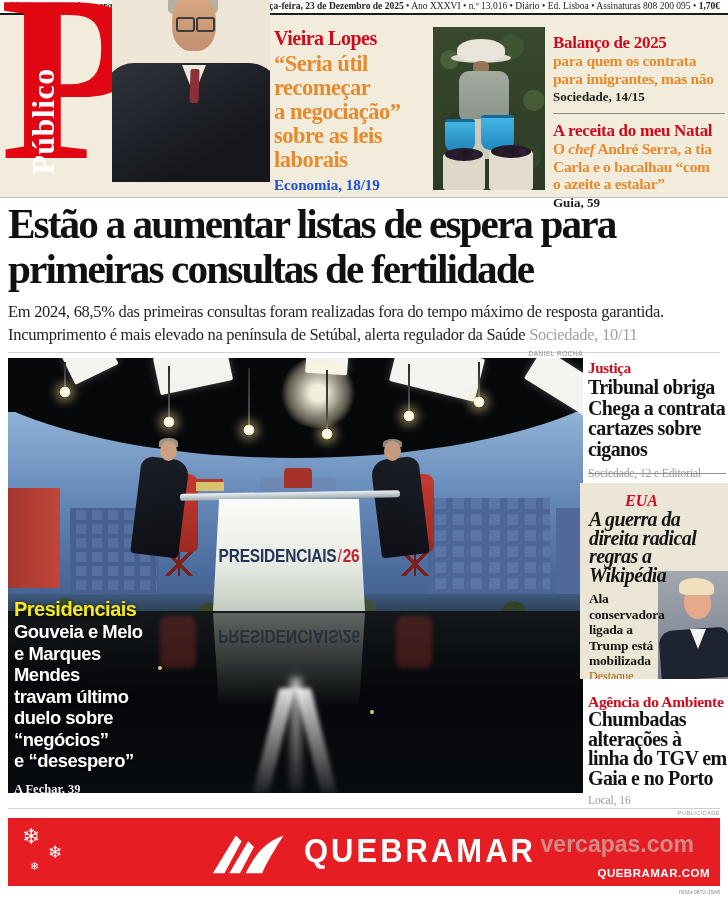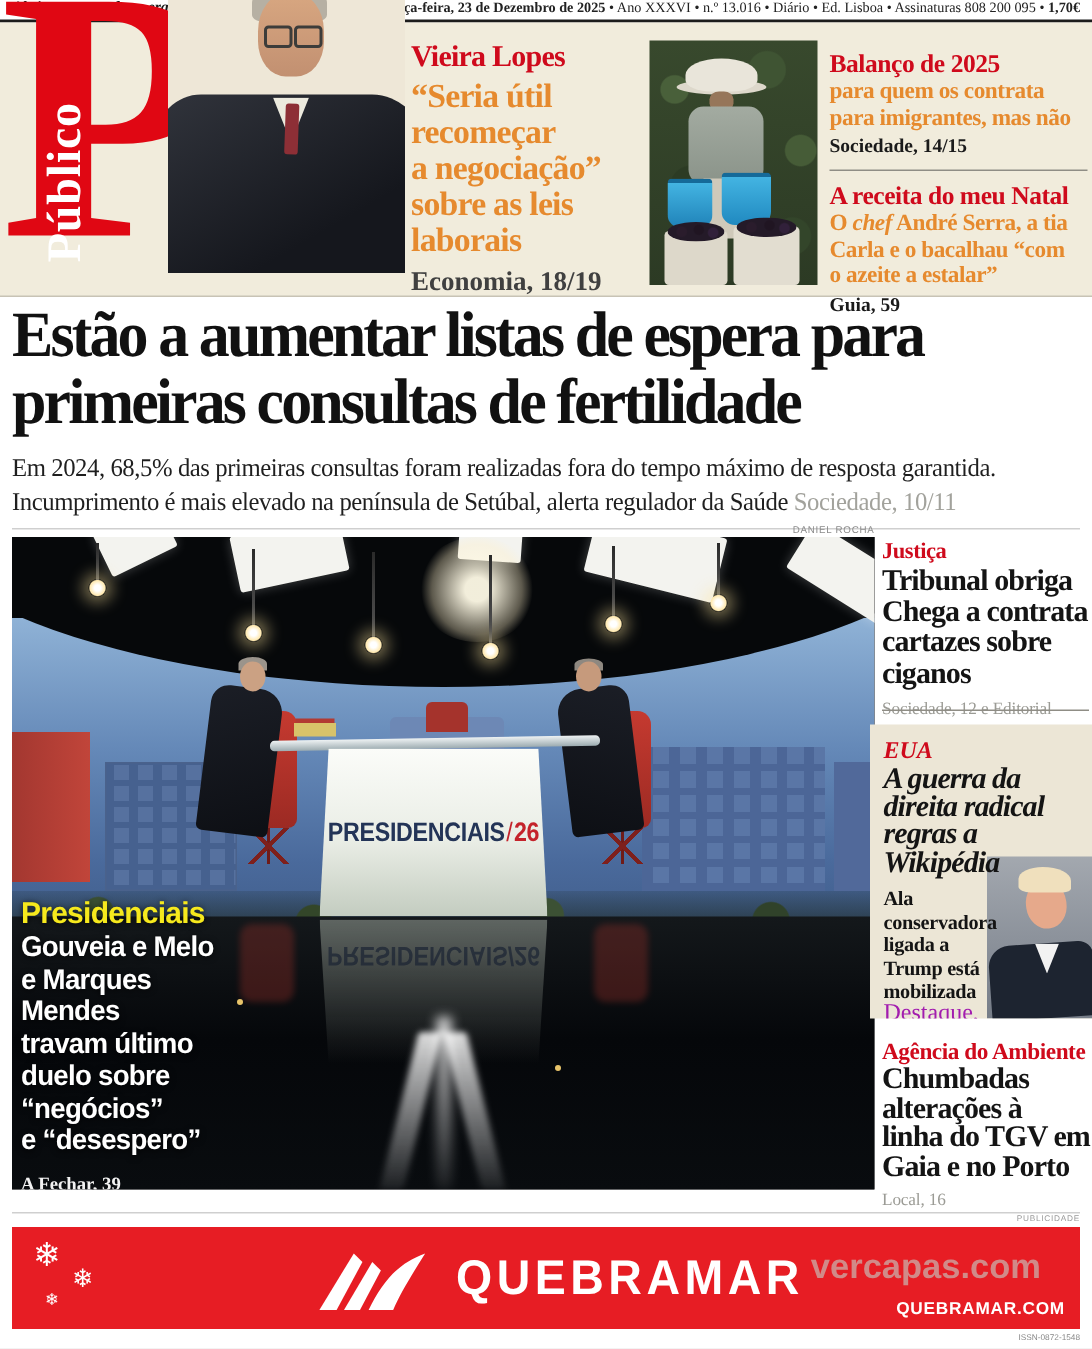--- a/index.html
+++ b/index.html
@@ -32,21 +32,21 @@
   .man-suit{left:-8px;top:76px;width:178px;height:120px;background:linear-gradient(150deg,#31343c,#15171d 70%);
             border-radius:30px 34px 0 0;}
   .man-shirt{left:70px;top:78px;width:24px;height:30px;background:#eceade;
              clip-path:polygon(0 0,100% 0,50% 100%);}
   .man-tie{left:78px;top:82px;width:9px;height:34px;background:#8d2f36;border-radius:2px;transform:rotate(2deg);}
 
   
   .lead{left:274px;top:10px;width:158px;}
   .lead-kicker{font-size:20px;line-height:27px;font-weight:bold;color:#cf0a1c;letter-spacing:-.5px;}
   .lead-line{font-size:22.5px;line-height:24px;font-weight:bold;color:#e68a2e;letter-spacing:-.5px;}
-  .lead-ref{margin-top:5px;font-size:18px;font-weight:bold;color:#404040;}
+  .lead-ref{margin-top:5px;font-size:15px;font-weight:bold;color:#1d4ed8;}
 
   
   .harvest{left:433px;top:12px;width:112px;height:163px;overflow:hidden;
            background:
              radial-gradient(circle at 15% 20%,#49603a 0 9px,transparent 10px),
              radial-gradient(circle at 70% 12%,#3f5433 0 12px,transparent 13px),
              radial-gradient(circle at 90% 45%,#465c37 0 10px,transparent 11px),
              radial-gradient(circle at 25% 60%,#2c3b24 0 14px,transparent 15px),
              radial-gradient(circle at 85% 80%,#33452a 0 12px,transparent 13px),
              linear-gradient(#38492d,#2c3a24);}
@@ -170,25 +170,25 @@
   
   .rcol{left:588px;top:358px;width:138px;}
   .rc-kicker{font-size:15px;line-height:17px;font-weight:bold;color:#cf0a1c;letter-spacing:-.3px;}
   .rc-line{font-size:20px;line-height:20.5px;font-weight:bold;color:#141414;letter-spacing:-.6px;}
   .rc-ref{font-size:11.5px;color:#9b9b95;letter-spacing:-.1px;}
   .justica{left:0;top:2px;width:138px;}
   .justica .rc-ref{margin-top:8px;}
   .rc-hr{left:0;top:115px;width:138px;height:1px;background:#8f8d85;}
   .eua-box{left:-8px;top:125px;width:148px;height:196px;background:#ece6d6;overflow:hidden;}
   .eua-pad{position:absolute;left:9px;top:9px;right:6px;}
-  .eua-kicker{font-size:16px;font-weight:bold;font-style:italic;color:#cf0a1c;}
+  .eua-kicker{font-size:16px;font-weight:bold;font-style:italic;color:#cf0a1c;margin-left:36px;}
   .eua-line{font-size:20px;line-height:18.5px;font-weight:bold;font-style:italic;color:#141414;letter-spacing:-.6px;}
   .eua-sub{margin-top:7px;width:76px;}
   .eua-sub-line{font-size:13.5px;line-height:15.5px;font-weight:bold;color:#141414;letter-spacing:-.2px;}
-  .eua-ref-line{font-size:16px;line-height:14px;color:#a21caf;}
+  .eua-ref-line{font-size:12px;line-height:14px;color:#a16207;}
   .trump{position:absolute;right:0;bottom:0;width:70px;height:108px;overflow:hidden;
          background:linear-gradient(180deg,#a3a8af,#767d88);}
   .t-suit{left:2px;top:58px;width:70px;height:50px;background:#1d2430;border-radius:14px 10px 0 0;transform:rotate(-4deg);}
   .t-shirt{left:32px;top:58px;width:16px;height:20px;background:#f2f2f2;clip-path:polygon(0 0,100% 0,50% 100%);}
   .t-head{left:26px;top:16px;width:27px;height:32px;background:#e6a98b;border-radius:48%;transform:rotate(-8deg);}
   .t-hair{left:21px;top:7px;width:35px;height:17px;background:#f0e0bd;border-radius:60% 70% 20% 30%;}
   .ambiente{left:0;top:335px;width:142px;}
   .ambiente .rc-kicker{font-size:15.5px;}
   .ambiente .rc-line{line-height:19.5px;}
   .ambiente .rc-ref{margin-top:6px;}

